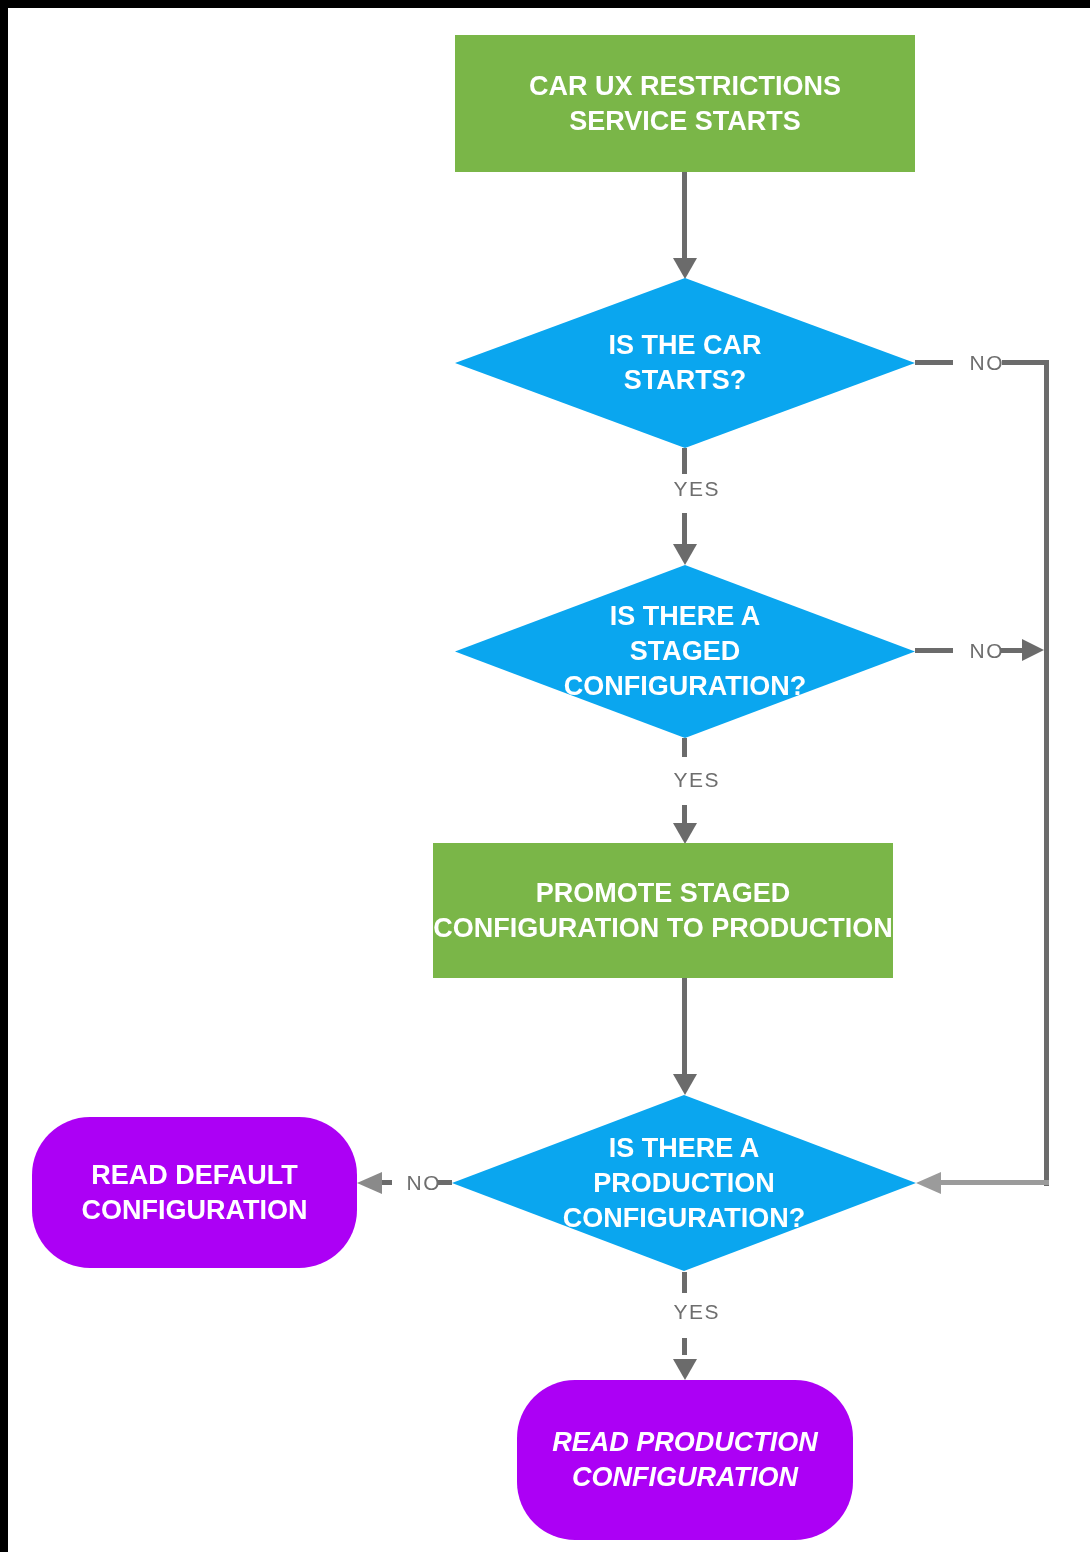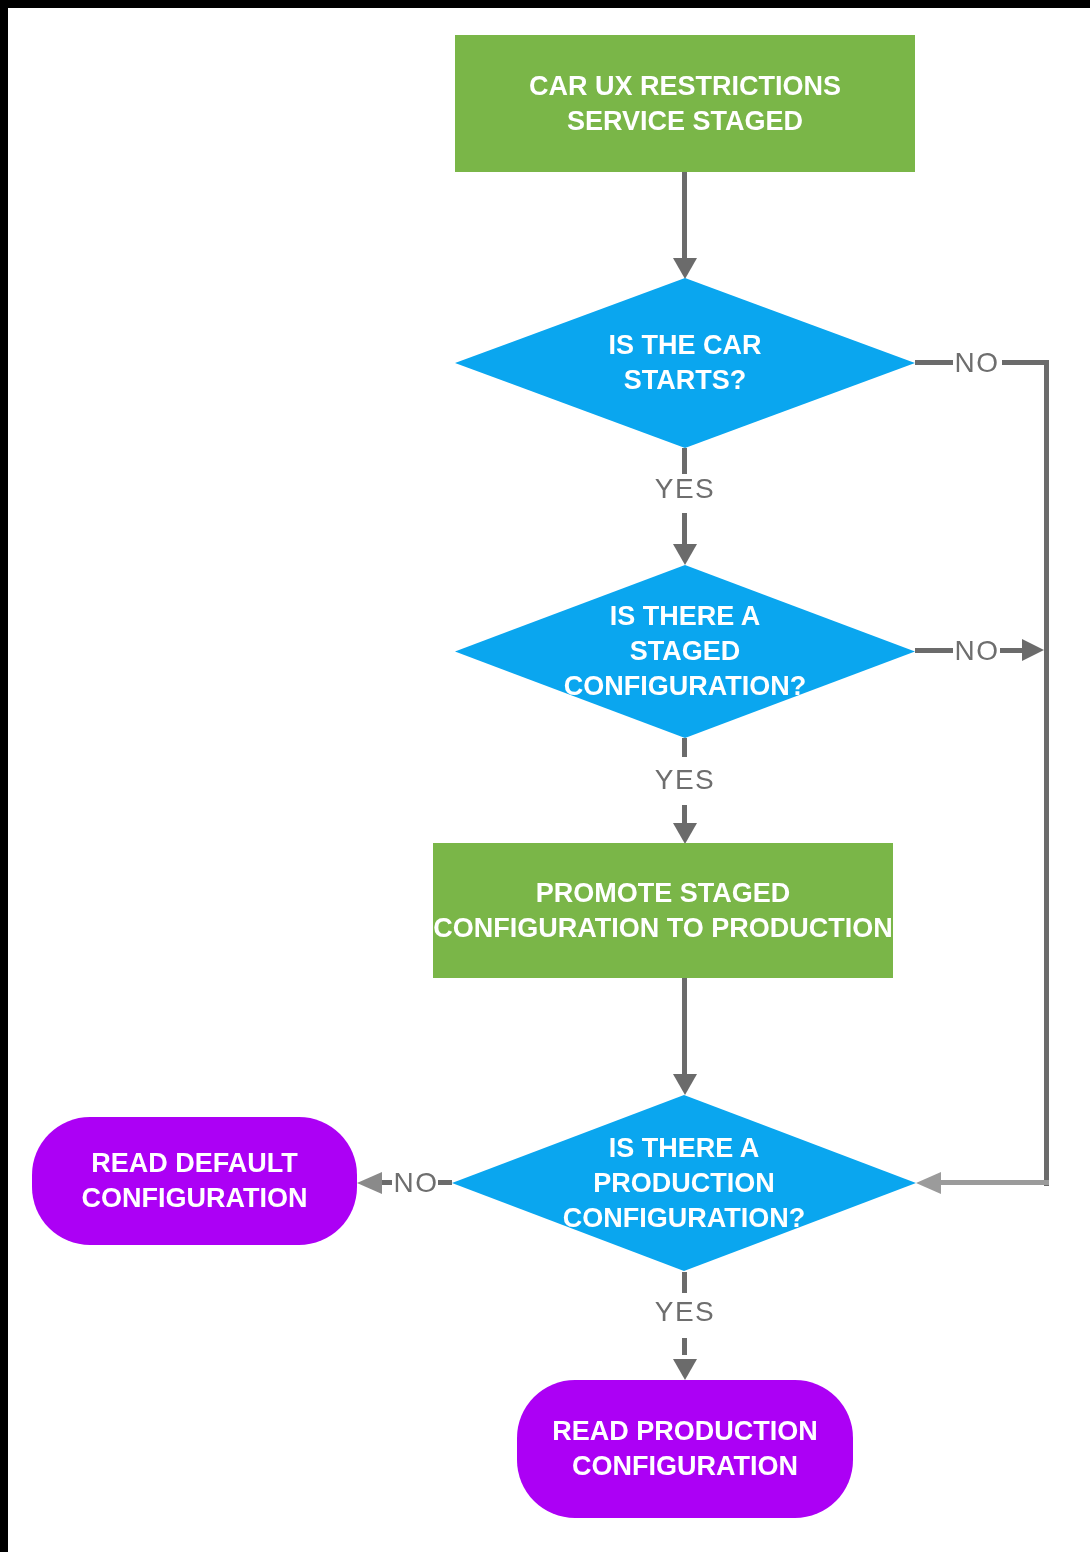--- a/index.html
+++ b/index.html
@@ -30,24 +30,24 @@
   .decision { background: var(--decision-fill, #0AA6EF);
               clip-path: polygon(50% 0%, 100% 50%, 50% 100%, 0% 50%); }
   .terminal { background: var(--terminal-fill, #AC00F5); border-radius: 58px; }
 
   .line { position: absolute; background: var(--connector, #6B6B6B); }
   .line.light { background: var(--connector-light, #9B9B9B); }
 
   .edge-label {
     position: absolute;
     color: var(--edge-label, #6E6E6E);
-    font-size: 28px;
+    font-size: 21px;
     line-height: 24px;
     letter-spacing: 1.5px;
-    text-align: center;
+    text-align: right;
   }
 
   .ah { position: absolute; width: 0; height: 0; }
   .ah-down  { border-left: 12px solid transparent; border-right: 12px solid transparent;
               border-top: 21px solid var(--connector, #6B6B6B); }
   .ah-right { border-top: 11px solid transparent; border-bottom: 11px solid transparent;
               border-left: 22px solid var(--connector, #6B6B6B); }
   .ah-left  { border-top: 11px solid transparent; border-bottom: 11px solid transparent;
               border-right: 25px solid var(--connector, #6B6B6B); }
   .ah-left.light { border-right-color: var(--connector-light, #9B9B9B); }
@@ -56,21 +56,21 @@
 </head>
 <body>
 
 <div class="canvas">
 
   <div class="frame-top"></div>
   <div class="frame-left"></div>
 
   <div class="node process" style="left:455px; top:35px; width:460px; height:137px;">
     <span class="node-label">CAR UX RESTRICTIONS
-SERVICE STAGED</span>
+SERVICE STARTS</span>
   </div>
 
   <div class="line" style="left:682px; top:172px; width:5px; height:86px;"></div>
   <div class="ah ah-down" style="left:673px; top:258px;"></div>
 
   <div class="node decision" style="left:455px; top:278px; width:460px; height:170px;">
     <span class="node-label">IS THE CAR
 STARTS?</span>
   </div>
 
@@ -115,28 +115,28 @@
   </div>
 
   <div class="line light" style="left:941px; top:1180px; width:108px; height:5px;"></div>
   <div class="ah ah-left light" style="left:916px; top:1172px;"></div>
 
   <div class="line" style="left:438px; top:1180px; width:14px; height:5px;"></div>
   <div class="edge-label" style="left:391px; top:1171px; width:50px;">NO</div>
   <div class="line" style="left:379px; top:1180px; width:13px; height:5px;"></div>
   <div class="ah ah-left mid" style="left:357px; top:1172px;"></div>
 
-  <div class="node terminal" style="left:32px; top:1117px; width:325px; height:128px;">
+  <div class="node terminal" style="left:32px; top:1117px; width:325px; height:151px;">
     <span class="node-label">READ DEFAULT
 CONFIGURATION</span>
   </div>
 
   <div class="line" style="left:682px; top:1272px; width:5px; height:21px;"></div>
   <div class="edge-label" style="left:650px; top:1300px; width:70px;">YES</div>
   <div class="line" style="left:682px; top:1338px; width:5px; height:17px;"></div>
   <div class="ah ah-down" style="left:673px; top:1359px;"></div>
 
-  <div class="node terminal" style="left:517px; top:1380px; width:336px; height:138px;">
+  <div class="node terminal" style="left:517px; top:1380px; width:336px; height:160px;font-style:italic;">
     <span class="node-label">READ PRODUCTION
 CONFIGURATION</span>
   </div>
 
 </div>
 
 </body></html>

